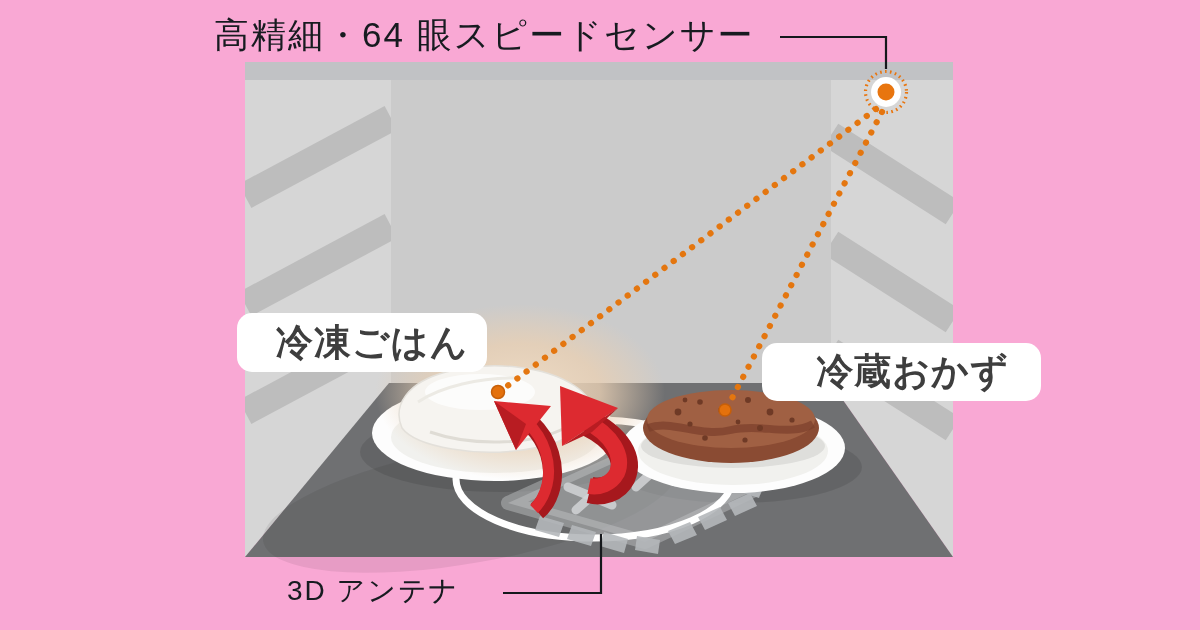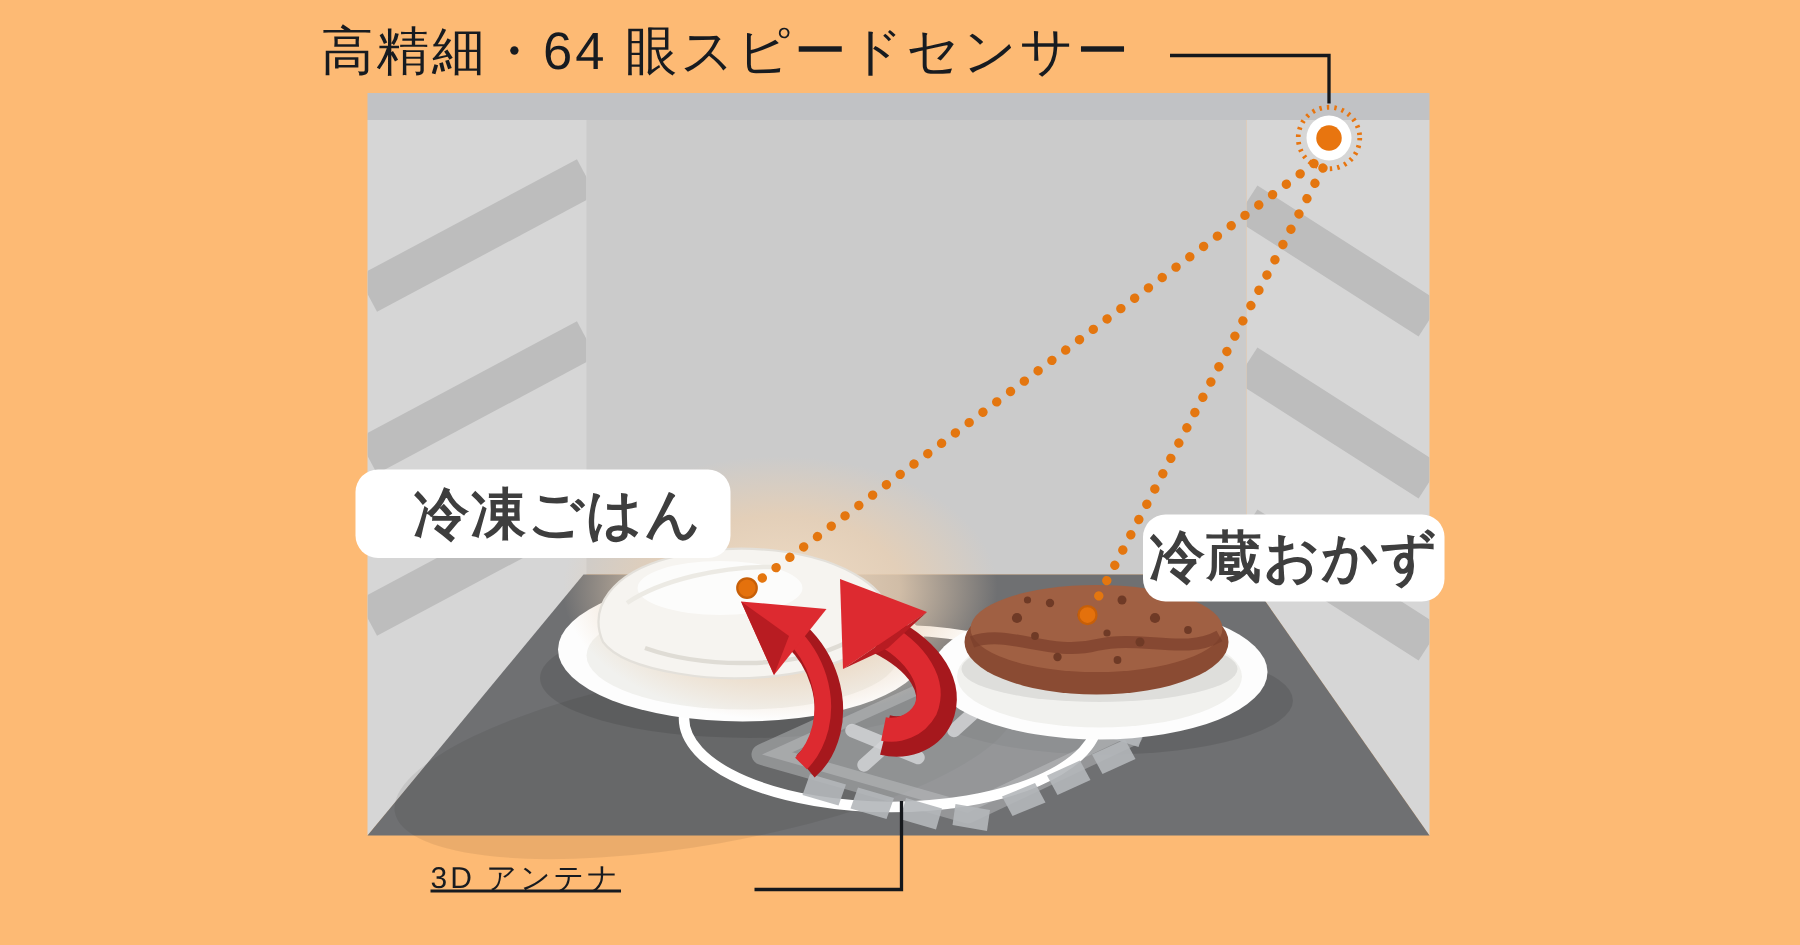--- a/index.html
+++ b/index.html
@@ -1,35 +1,35 @@
 <!DOCTYPE html>
 <html><head>
 <meta charset="utf-8">
 <style>
   html,body{margin:0;padding:0;background:#a8b0b9;}
   #stage{
     position:relative;width:1200px;height:630px;overflow:hidden;
-    background:#fdba74;
+    background:#f9a8d4;
     font-family:"Liberation Sans","DejaVu Sans",sans-serif;
   }
   #scene{position:absolute;left:0;top:0;}
   .plain-label{
     position:absolute;color:#171b20;font-size:35px;letter-spacing:2px;
     white-space:nowrap;line-height:1.2;
   }
   .label-sensor{left:214px;top:14px;}
-  .label-antenna{left:287px;top:574px;font-size:20px;text-decoration:underline;}
+  .label-antenna{left:287px;top:574px;font-size:28px;}
   .bubble{
     position:absolute;background:#ffffff;border-radius:15px;
     display:flex;align-items:center;justify-content:center;
     color:#3e3e3e;font-size:37px;font-weight:600;letter-spacing:1px;
     white-space:nowrap;
   }
   .bubble-rice{left:237px;top:313px;width:230px;height:59px;padding-left:20px;}
-  .bubble-dish{left:762px;top:343px;width:201px;height:58px;}
+  .bubble-dish{left:762px;top:343px;width:257px;height:58px;padding-left:22px;}
 </style>
 </head>
 <body>
 
 <div id="stage">
 
   <svg id="scene" width="1200" height="630" viewBox="0 0 1200 630">
     <defs>
       <clipPath id="leftWallClip">
         <polygon points="245,80 391,80 391,383 245,557"></polygon>

